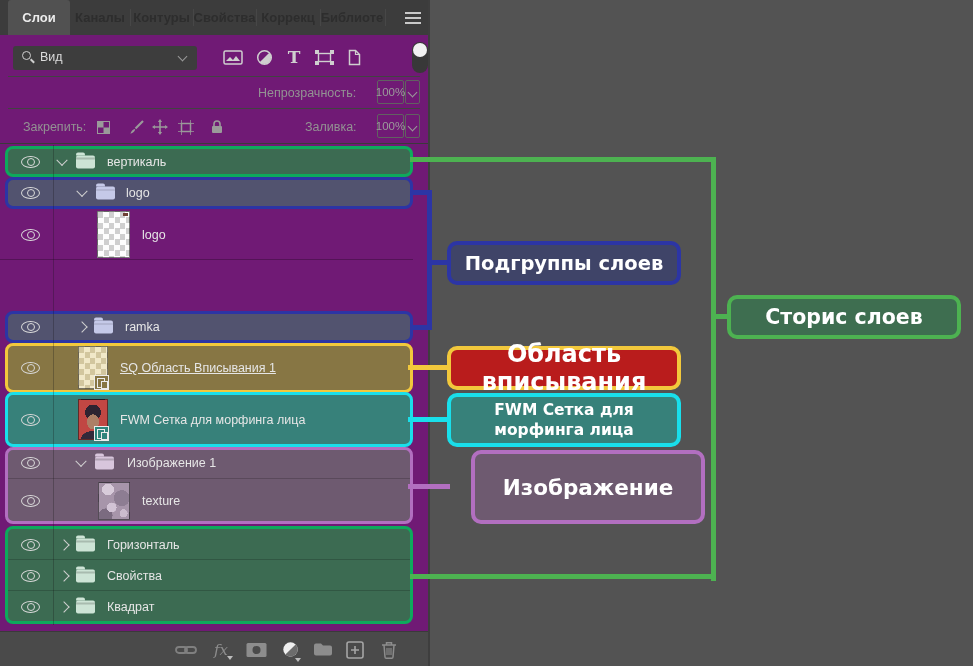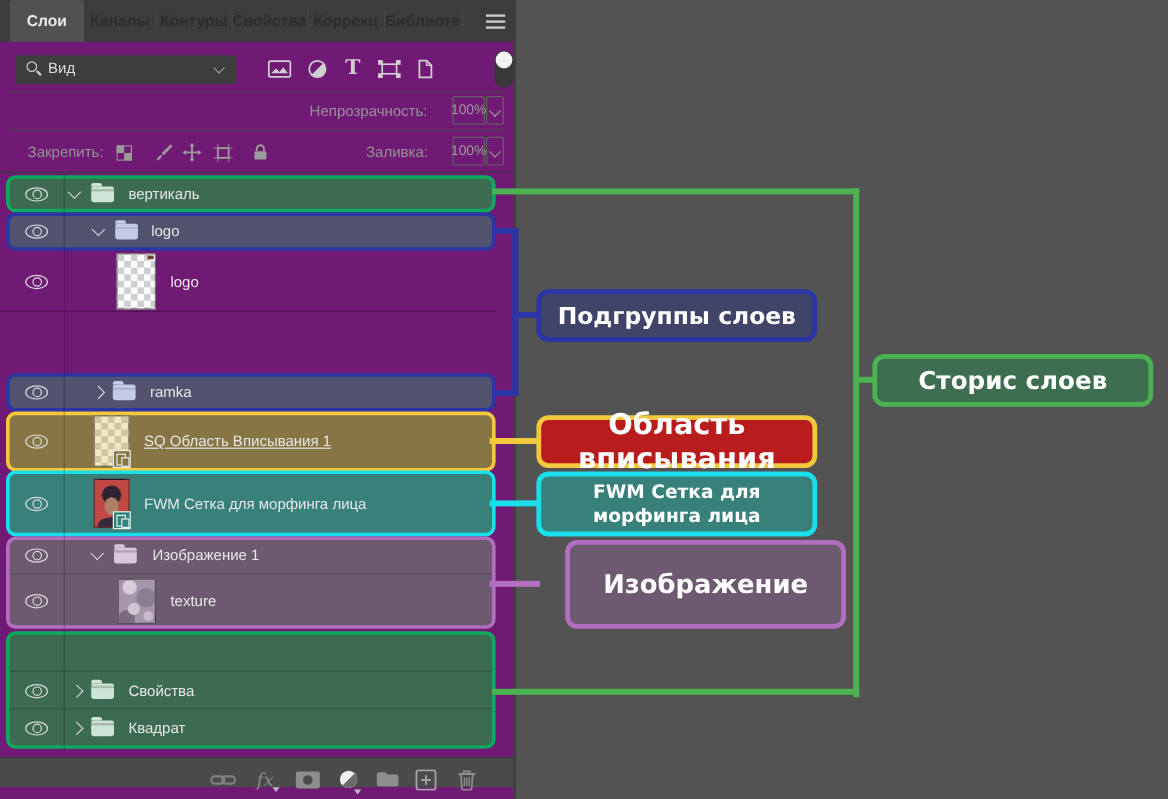--- a/index.html
+++ b/index.html
@@ -91,21 +91,21 @@
     radial-gradient(circle 7px at 22% 90%, #7b6b80 0 98%, transparent),
     radial-gradient(circle 4px at 82% 84%, #cbbccd 0 98%, transparent),
     #a795aa;}
   .so-badge{position:absolute;right:-2px;bottom:-2px;width:15px;height:15px;border:1.5px solid #ececec;}
   .so-badge::before{content:"";position:absolute;left:2px;top:2px;width:6px;height:8px;border:1.4px solid #ececec;}
   .so-badge::after{content:"";position:absolute;left:6px;top:5px;width:5px;height:6px;border:1.2px solid #ececec;background-color:inherit;}
   .b-olive{background-color:#877644;}
   .b-teal{background-color:#2f857c;}
 
   
-  .btoolbar{position:absolute;left:0;top:631px;width:428px;height:25px;background:#4a4a4a;border-top:1px solid #3a3a3a;}
+  .btoolbar{position:absolute;left:0;top:631px;width:428px;height:35px;background:#4a4a4a;border-top:1px solid #3a3a3a;}
   .bt-ic{position:absolute;top:0;height:35px;display:flex;align-items:center;justify-content:center;cursor:pointer;}
   .fx-label{font-family:"DejaVu Serif",serif;font-style:italic;font-size:15px;color:#8d8d8d;}
   .mini-caret{position:absolute;width:0;height:0;border-left:3.5px solid transparent;border-right:3.5px solid transparent;border-top:4px solid #bdbdbd;}
 
   
   .conn{position:absolute;}
   .c-green{background:#4db251;}
   .c-blue{background:#2c35a5;}
   .c-yellow{background:#f2c83c;}
   .c-cyan{background:#19dfeb;}
@@ -301,20 +301,26 @@
         <span class="folder f-purple" style="left:95px;"></span>
         <span class="rlabel" style="left:127px;">Изображение 1</span>
       </div>
 
       <div class="lrow" style="top:334px;height:46px;border-radius:22px;">
         <span class="eye"></span>
         <span class="thumb texturebg" style="left:98px;top:4px;width:32px;height:38px;"></span>
         <span class="rlabel" style="left:142px;">texture</span>
       </div>
 
+      <div class="lrow" style="top:385px;height:31px;">
+        <span class="eye"></span>
+        <span class="chev right" style="left:60px;"></span>
+        <span class="folder f-green" style="left:76px;"></span>
+        <span class="rlabel" style="left:107px;">Горизонталь</span>
+      </div>
 
       <div class="lrow" style="top:416px;height:31px;">
         <span class="eye"></span>
         <span class="chev right" style="left:60px;"></span>
         <span class="folder f-green" style="left:76px;"></span>
         <span class="rlabel" style="left:107px;">Свойства</span>
       </div>
 
       <div class="lrow" style="top:447px;height:31px;">
         <span class="eye"></span>

